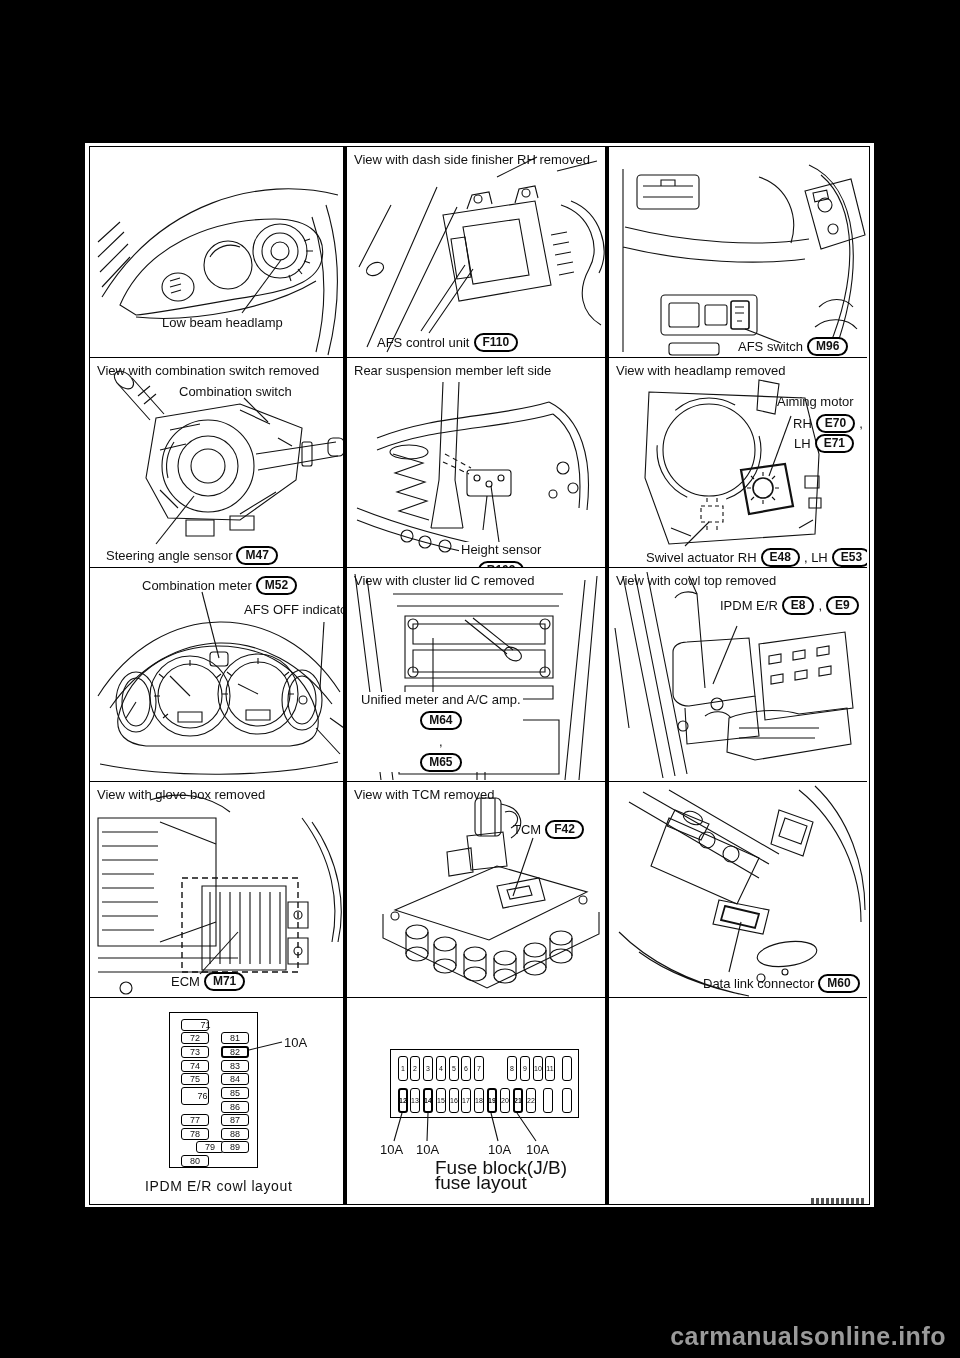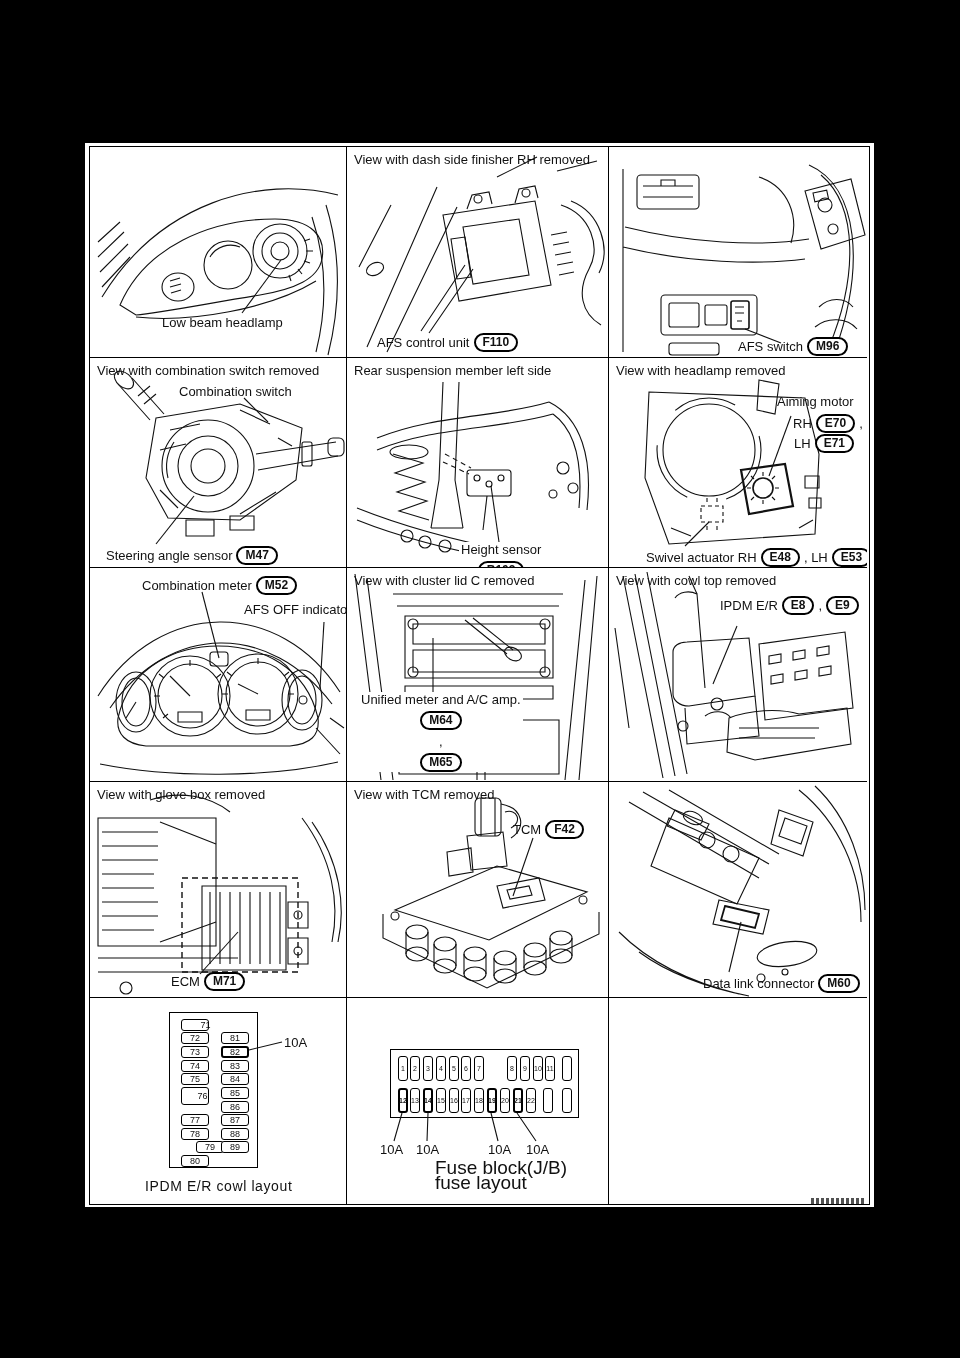--- a/index.html
+++ b/index.html
@@ -4,21 +4,21 @@
 <style>
   * { margin:0; padding:0; box-sizing:border-box; }
   html,body { background:#000; }
   .page { position:relative; width:960px; height:1358px; background:#000; overflow:hidden;
           font-family:"Liberation Sans", sans-serif; color:#111; }
   .paper { position:absolute; left:85px; top:143px; width:789px; height:1064px; background:#fff; }
   .grid { position:absolute; left:4px; top:3px; width:781px; height:1059px;
           border:1px solid #000; display:grid;
           grid-template-columns:257px 262px 258px;
           grid-template-rows:211px 210px 214px 216px 206px; }
-  .cell { position:relative; border-right:1px solid #000000; border-bottom:1px solid #000; overflow:hidden; }
+  .cell { position:relative; border-right:4px solid #000000; border-bottom:1px solid #000; overflow:hidden; }
   .cell.lastcol { border-right:none; }
   .cell.lastrow { border-bottom:none; }
   .cell svg { position:absolute; left:0; top:0; }
   .hdr { position:absolute; left:7px; top:5px; font-size:13px; white-space:nowrap; z-index:3; }
   .lbl { position:absolute; font-size:13px; white-space:nowrap; display:flex; align-items:center; gap:4px; z-index:3; }
   .lbl.onart { background:#fff; padding:0 2px;flex-direction:column; }
   .pill { display:inline-block; border:2px solid #000; border-radius:10px; padding:0 7px;
           font-size:12px; font-weight:bold; line-height:15px; background:#fff; }
   .sep { font-size:13px; }
   line, path, rect, circle, ellipse, polyline, polygon { vector-effect:non-scaling-stroke; }
@@ -469,13 +469,14 @@
         </div>
       </div>
 
       <div class="cell lastcol lastrow">
         <div class="smudge"></div>
       </div>
 
     </div>
   </div>
 
+  <div class="watermark">carmanualsonline.info</div>
 </div>
 
 </body></html>

